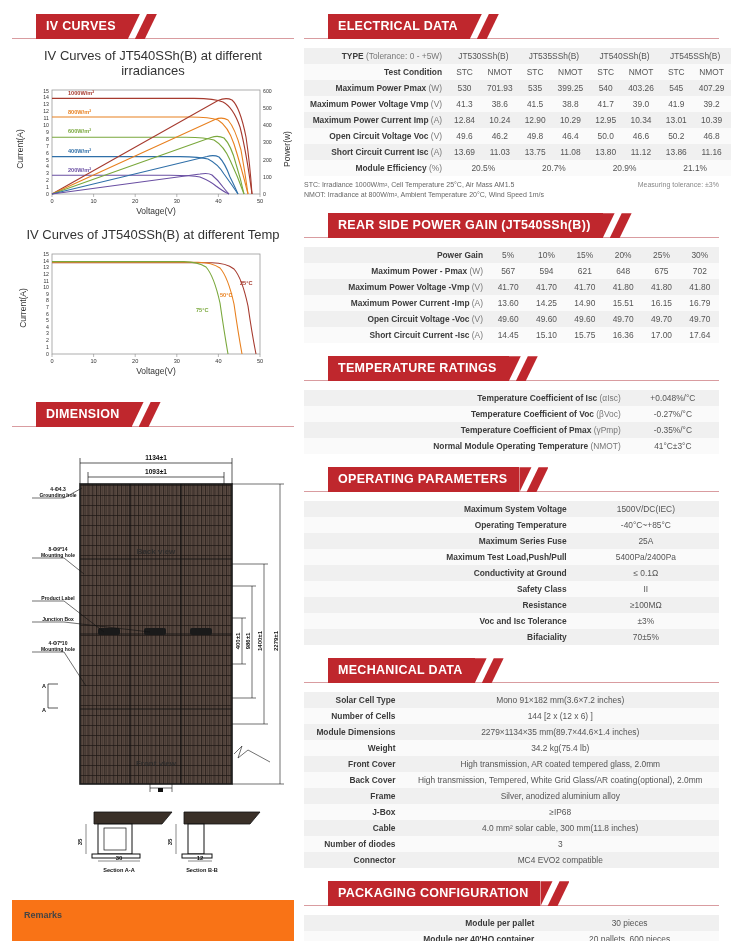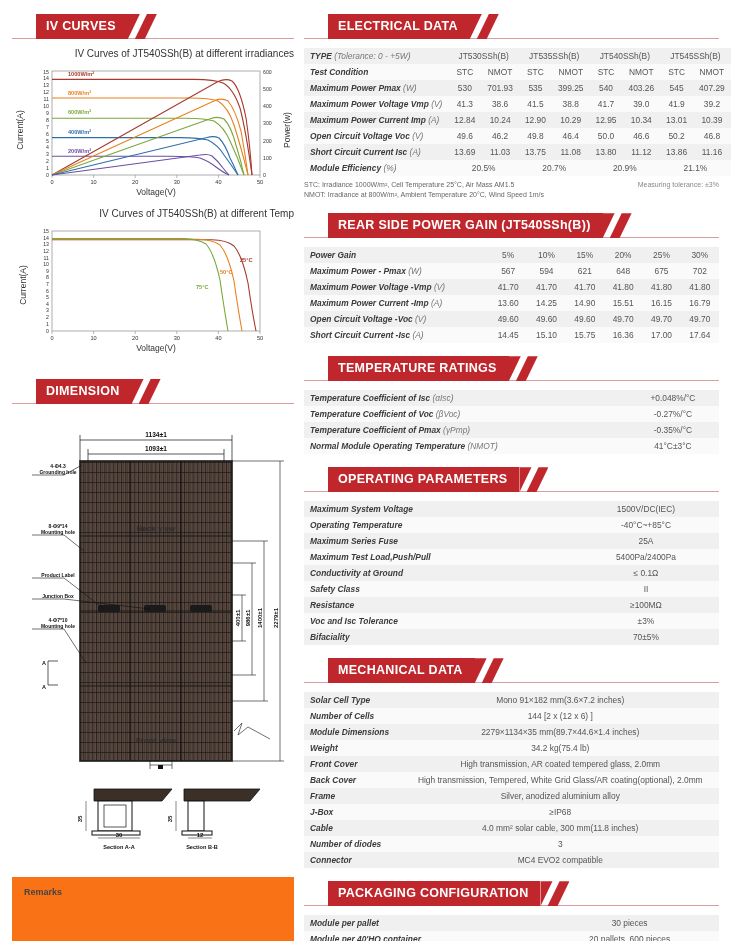--- a/index.html
+++ b/index.html
@@ -36,33 +36,33 @@
   .sec-head .rule {
     position:absolute; left:0; right:0; bottom:0; height:1.5px;
     background:#d99ca0; z-index:0;
   }
 
   
   table.dt { width:100%; border-collapse:collapse; font-size:8.4px; }
   table.dt td, table.dt th { padding:3px 6px; font-weight:normal; }
   table.dt tr:nth-child(odd) td, table.dt tr:nth-child(odd) th { background:#f0f0f0; }
   table.dt tr:nth-child(even) td, table.dt tr:nth-child(even) th { background:#fafafa; }
-  table.dt .lbl { text-align:left; font-weight:bold; color:#3b3b3b; white-space:nowrap;font-style:italic; }
+  table.dt .lbl { text-align:right; font-weight:bold; color:#3b3b3b; white-space:nowrap; }
   table.dt .lbl .unit { font-weight:normal; color:#777; }
   table.dt .val { text-align:center; color:#555; }
   table.dt .valr { text-align:center; color:#555; }
 
   .note { font-size:7px; color:#666; line-height:1.45; margin-top:4px; display:flex; }
   .note .nl { flex:1; }
   .note .nr { text-align:right; white-space:nowrap; color:#888; }
 
   .blk { margin-bottom:13px; }
 
   
-  .chart-title { text-align:right; font-size:10px; color:#333; margin:6px 0 4px 0; }
+  .chart-title { text-align:center; font-size:13px; color:#333; margin:6px 0 4px 0; }
   .chart-wrap { position:relative; }
 
   
   .remarks {
     background:#f97316; height:70px; margin-top:20px;
     font-size:9px; font-weight:bold; color:#444; padding:10px 12px;
   }
 
   .dimwrap { position:relative;text-align:right; }
 </style>

